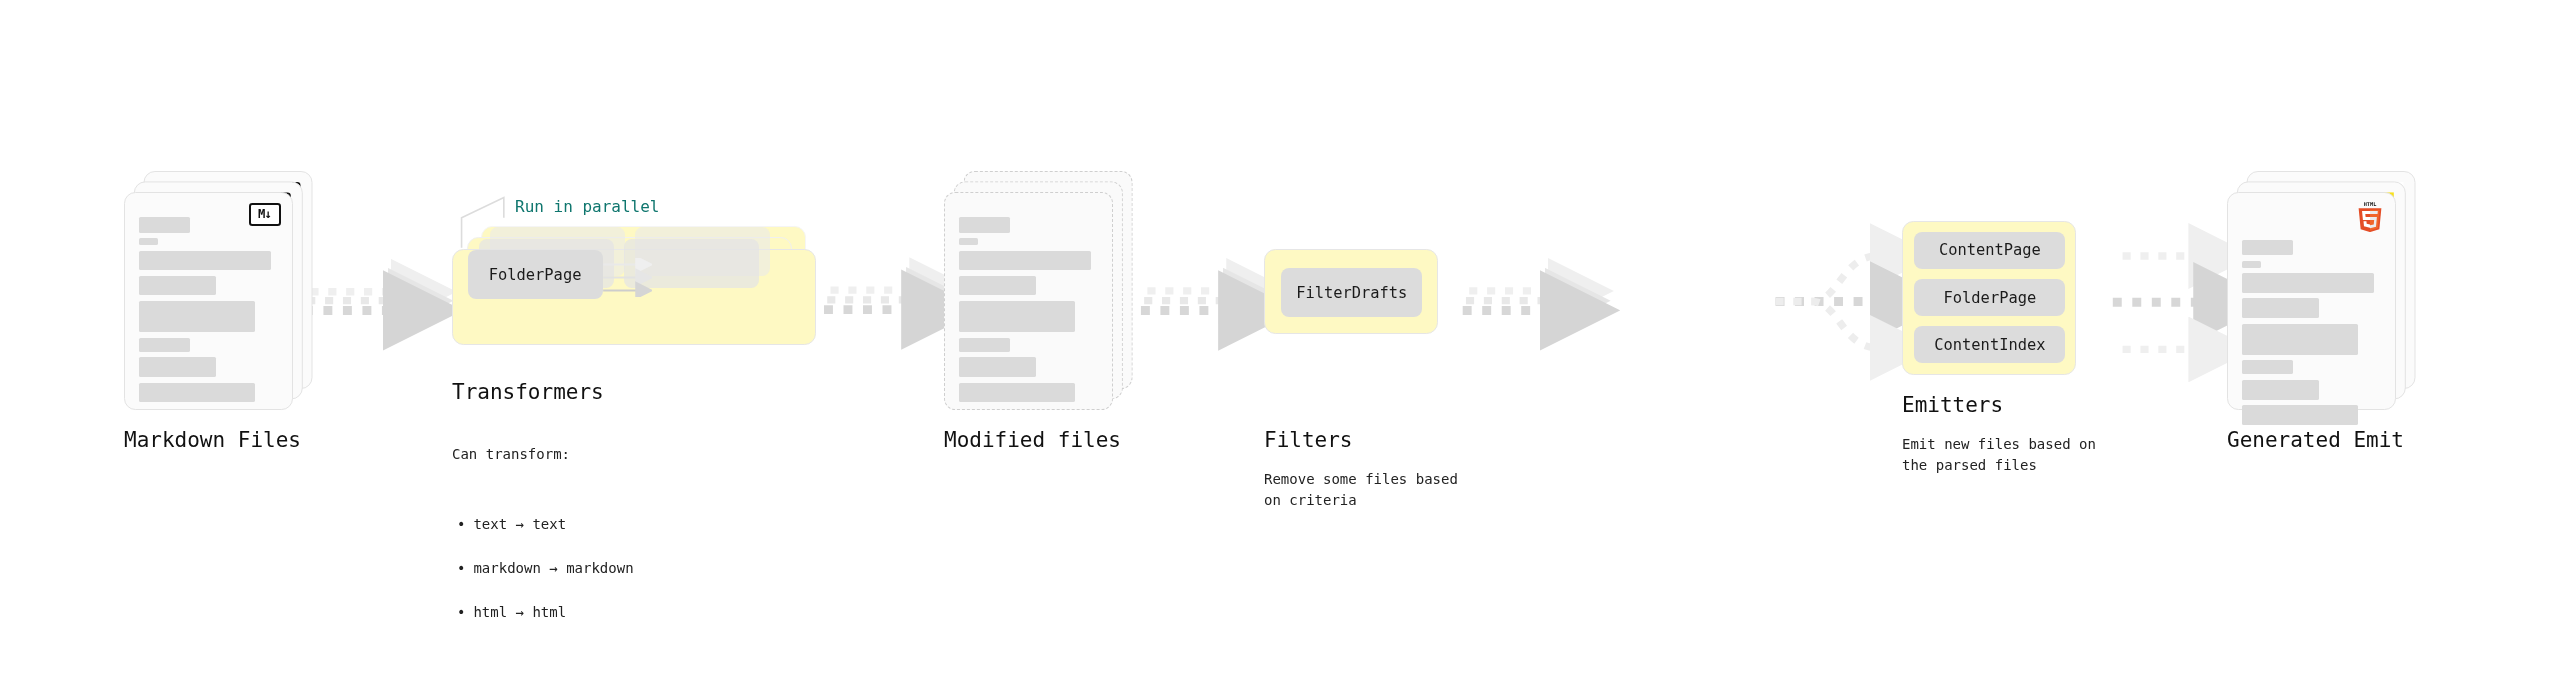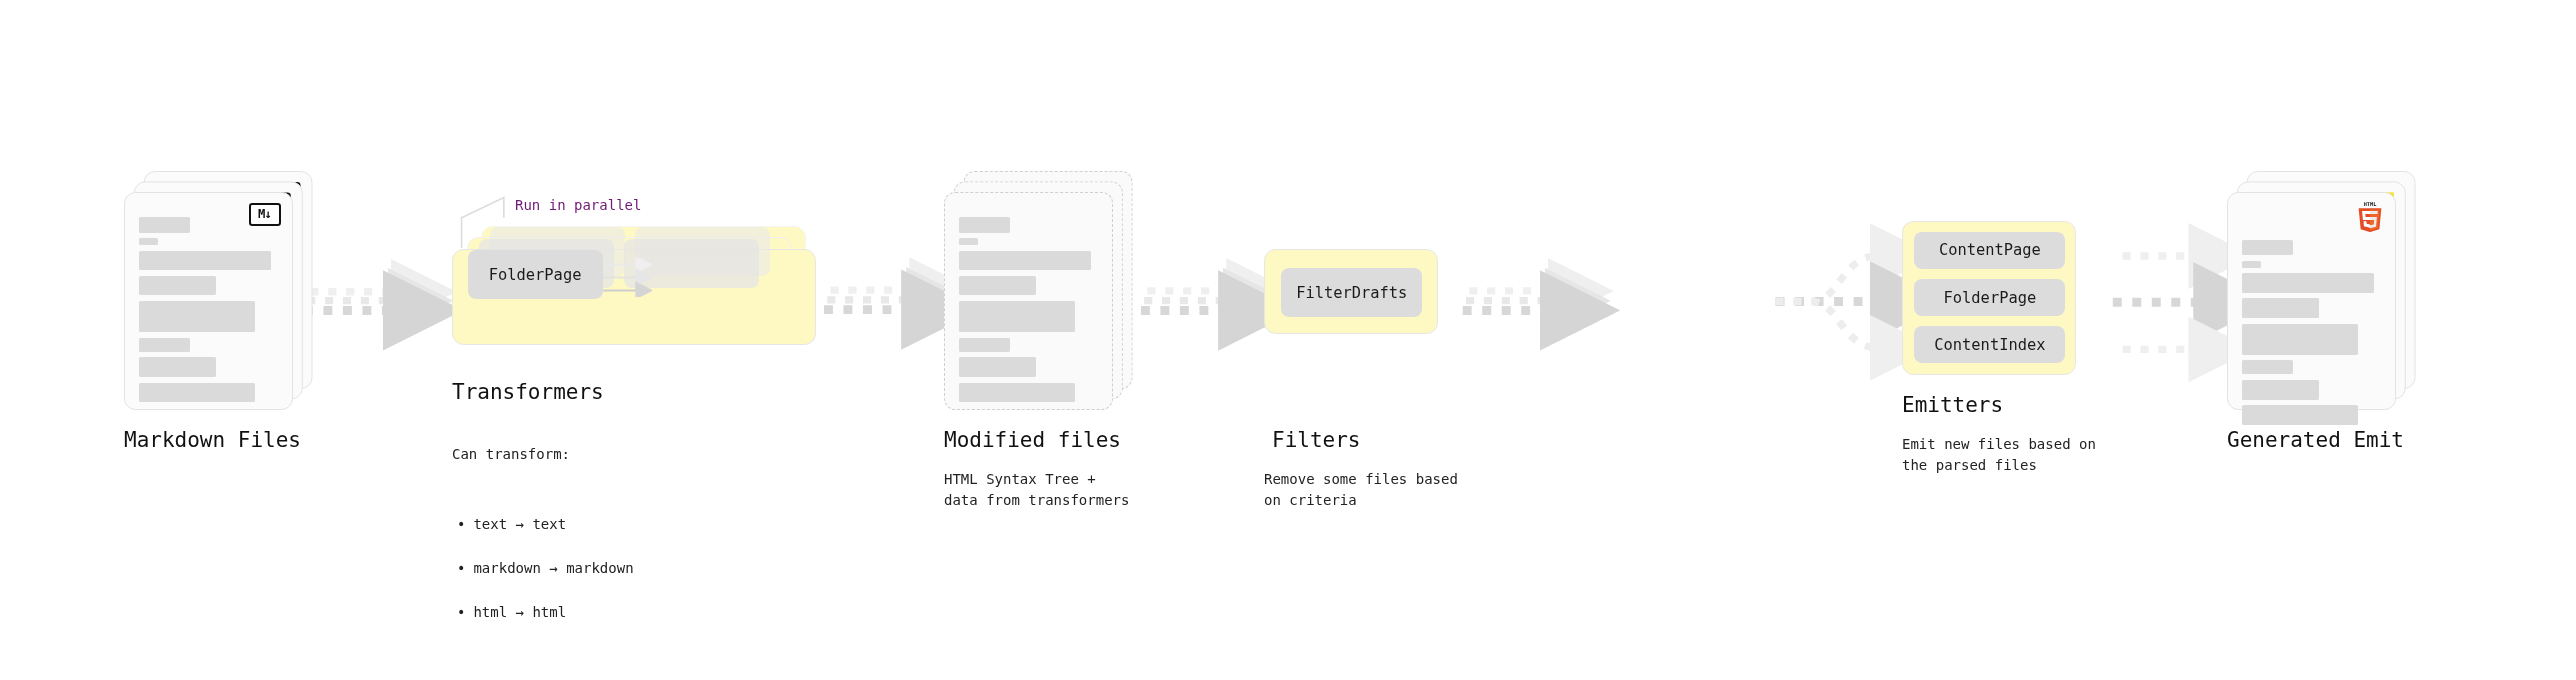--- a/index.html
+++ b/index.html
@@ -93,21 +93,21 @@
   .chip{
     position:absolute;
     background:#dcdcdc;border-radius:8.1px;
     display:flex;align-items:center;justify-content:center;
     font-size:15.4px;color:#1b1b1b;white-space:nowrap;
   }
   .chip.faded1{background:#e4e4e4;opacity:.75;}
   .chip.faded2{background:#eaeaea;opacity:.6;}
 
   .runlabel{
-    position:absolute;font-size:14px;color:#701a75;white-space:nowrap;
+    position:absolute;font-size:16px;color:#0f766e;white-space:nowrap;
   }
   .svg-layer{position:absolute;left:0;top:0;overflow:visible;}
 </style>
 </head>
 <body>
 
 <div class="canvas">
 
   <svg class="svg-layer" width="2576" height="681" viewBox="0 0 3170 838">
     <defs>
@@ -243,29 +243,27 @@
           <div class="sk h3" style="width:132px"></div>
           <div class="sk h3" style="width:77px"></div>
           <div class="sk h4" style="width:116px"></div>
           <div class="sk h2" style="width:51px;height:14px"></div>
           <div class="sk h3" style="width:77px"></div>
           <div class="sk h3" style="width:116px"></div>
         </div>
       </div>
     </div>
     <div class="cap-title" style="position:absolute;left:0;top:236px;">Modified files</div>
-    <div class="cap-sub" style="position:absolute;left:0;top:267px;">HTML Syntax Tree +
-data from transformers</div>
   </div>
 
   <div class="stage" style="left:1264px;top:249px;width:268px;">
     <div class="pbox" style="left:0;top:0;width:174px;height:85px;">
       <div class="chip" style="left:16.3px;top:18px;width:141px;height:49px;">FilterDrafts</div>
     </div>
-    <div class="cap-title" style="position:absolute;left:0;top:179px;margin-left:8px;">Filters</div>
+    <div class="cap-title" style="position:absolute;left:0;top:179px;">Filters</div>
     <div class="cap-sub" style="position:absolute;left:0;top:210px;">Remove some files based
 on criteria</div>
   </div>
 
 
   <div class="stage" style="left:1902px;top:221px;width:268px;">
     <div class="pbox" style="left:0;top:0;width:174px;height:154px;">
       <div class="chip" style="left:11.4px;top:9.8px;width:151px;height:37px;">ContentPage</div>
       <div class="chip" style="left:11.4px;top:57px;width:151px;height:37px;">FolderPage</div>
       <div class="chip" style="left:11.4px;top:104px;width:151px;height:37px;">ContentIndex</div>

